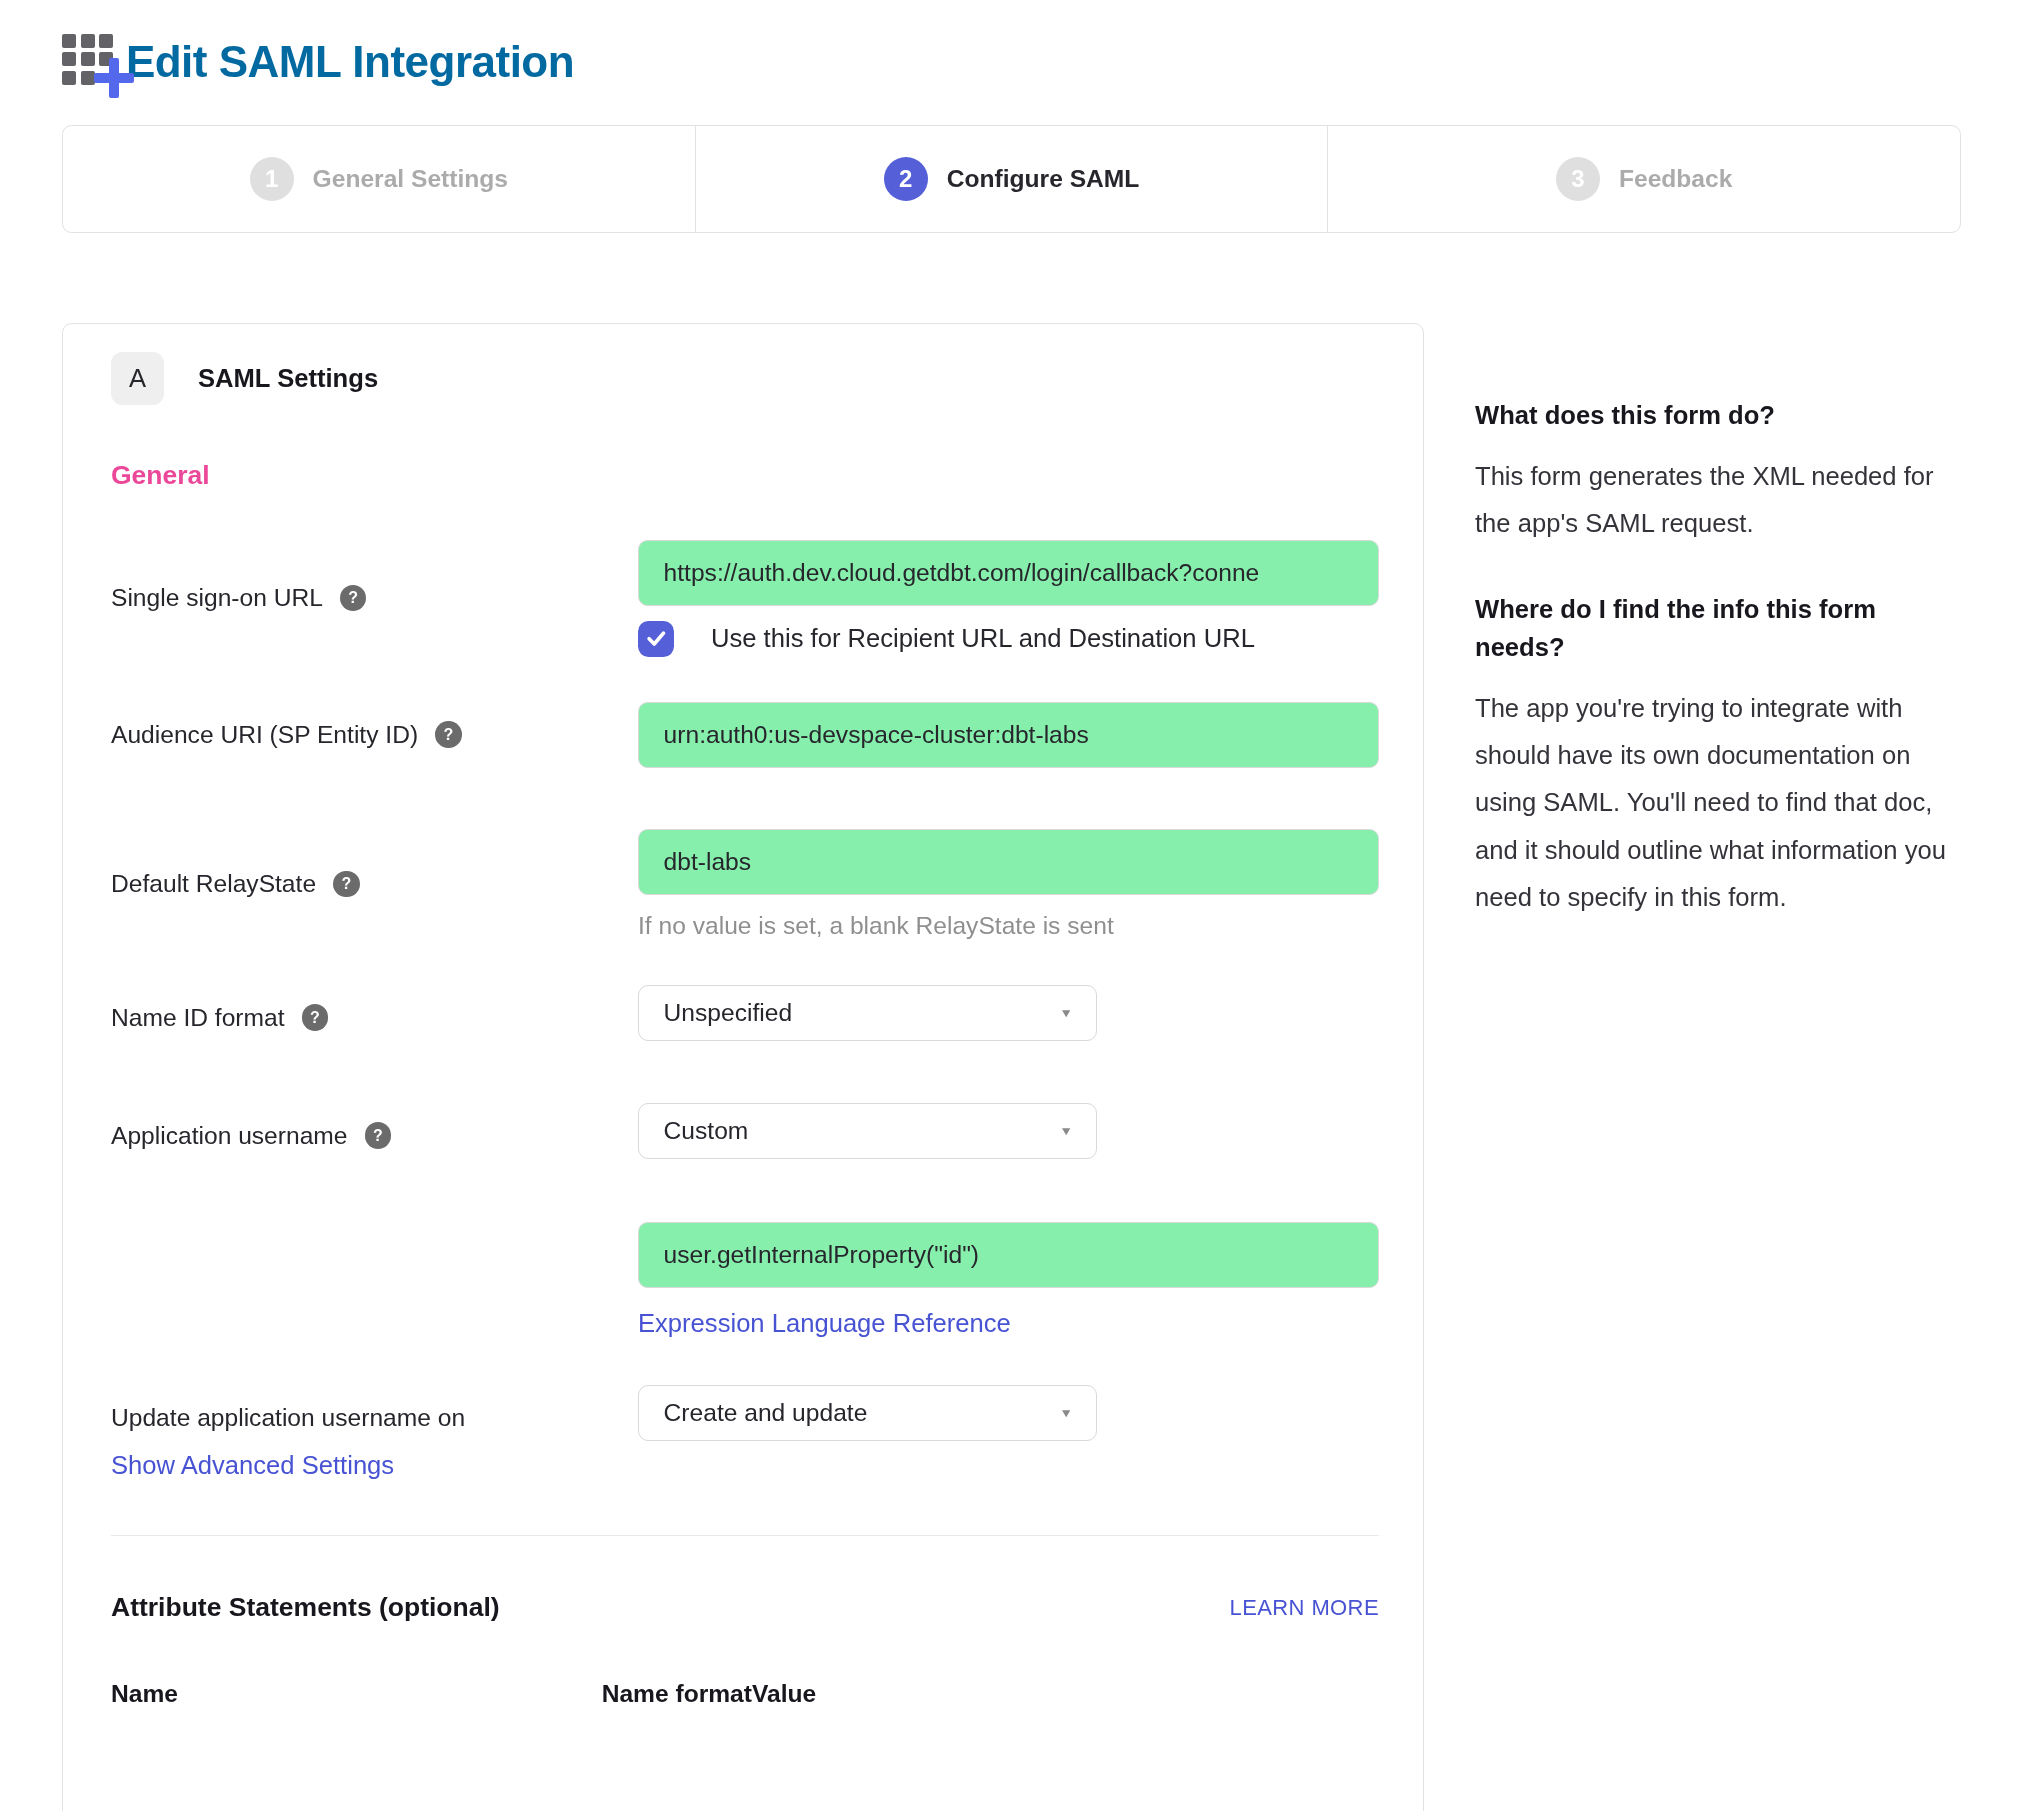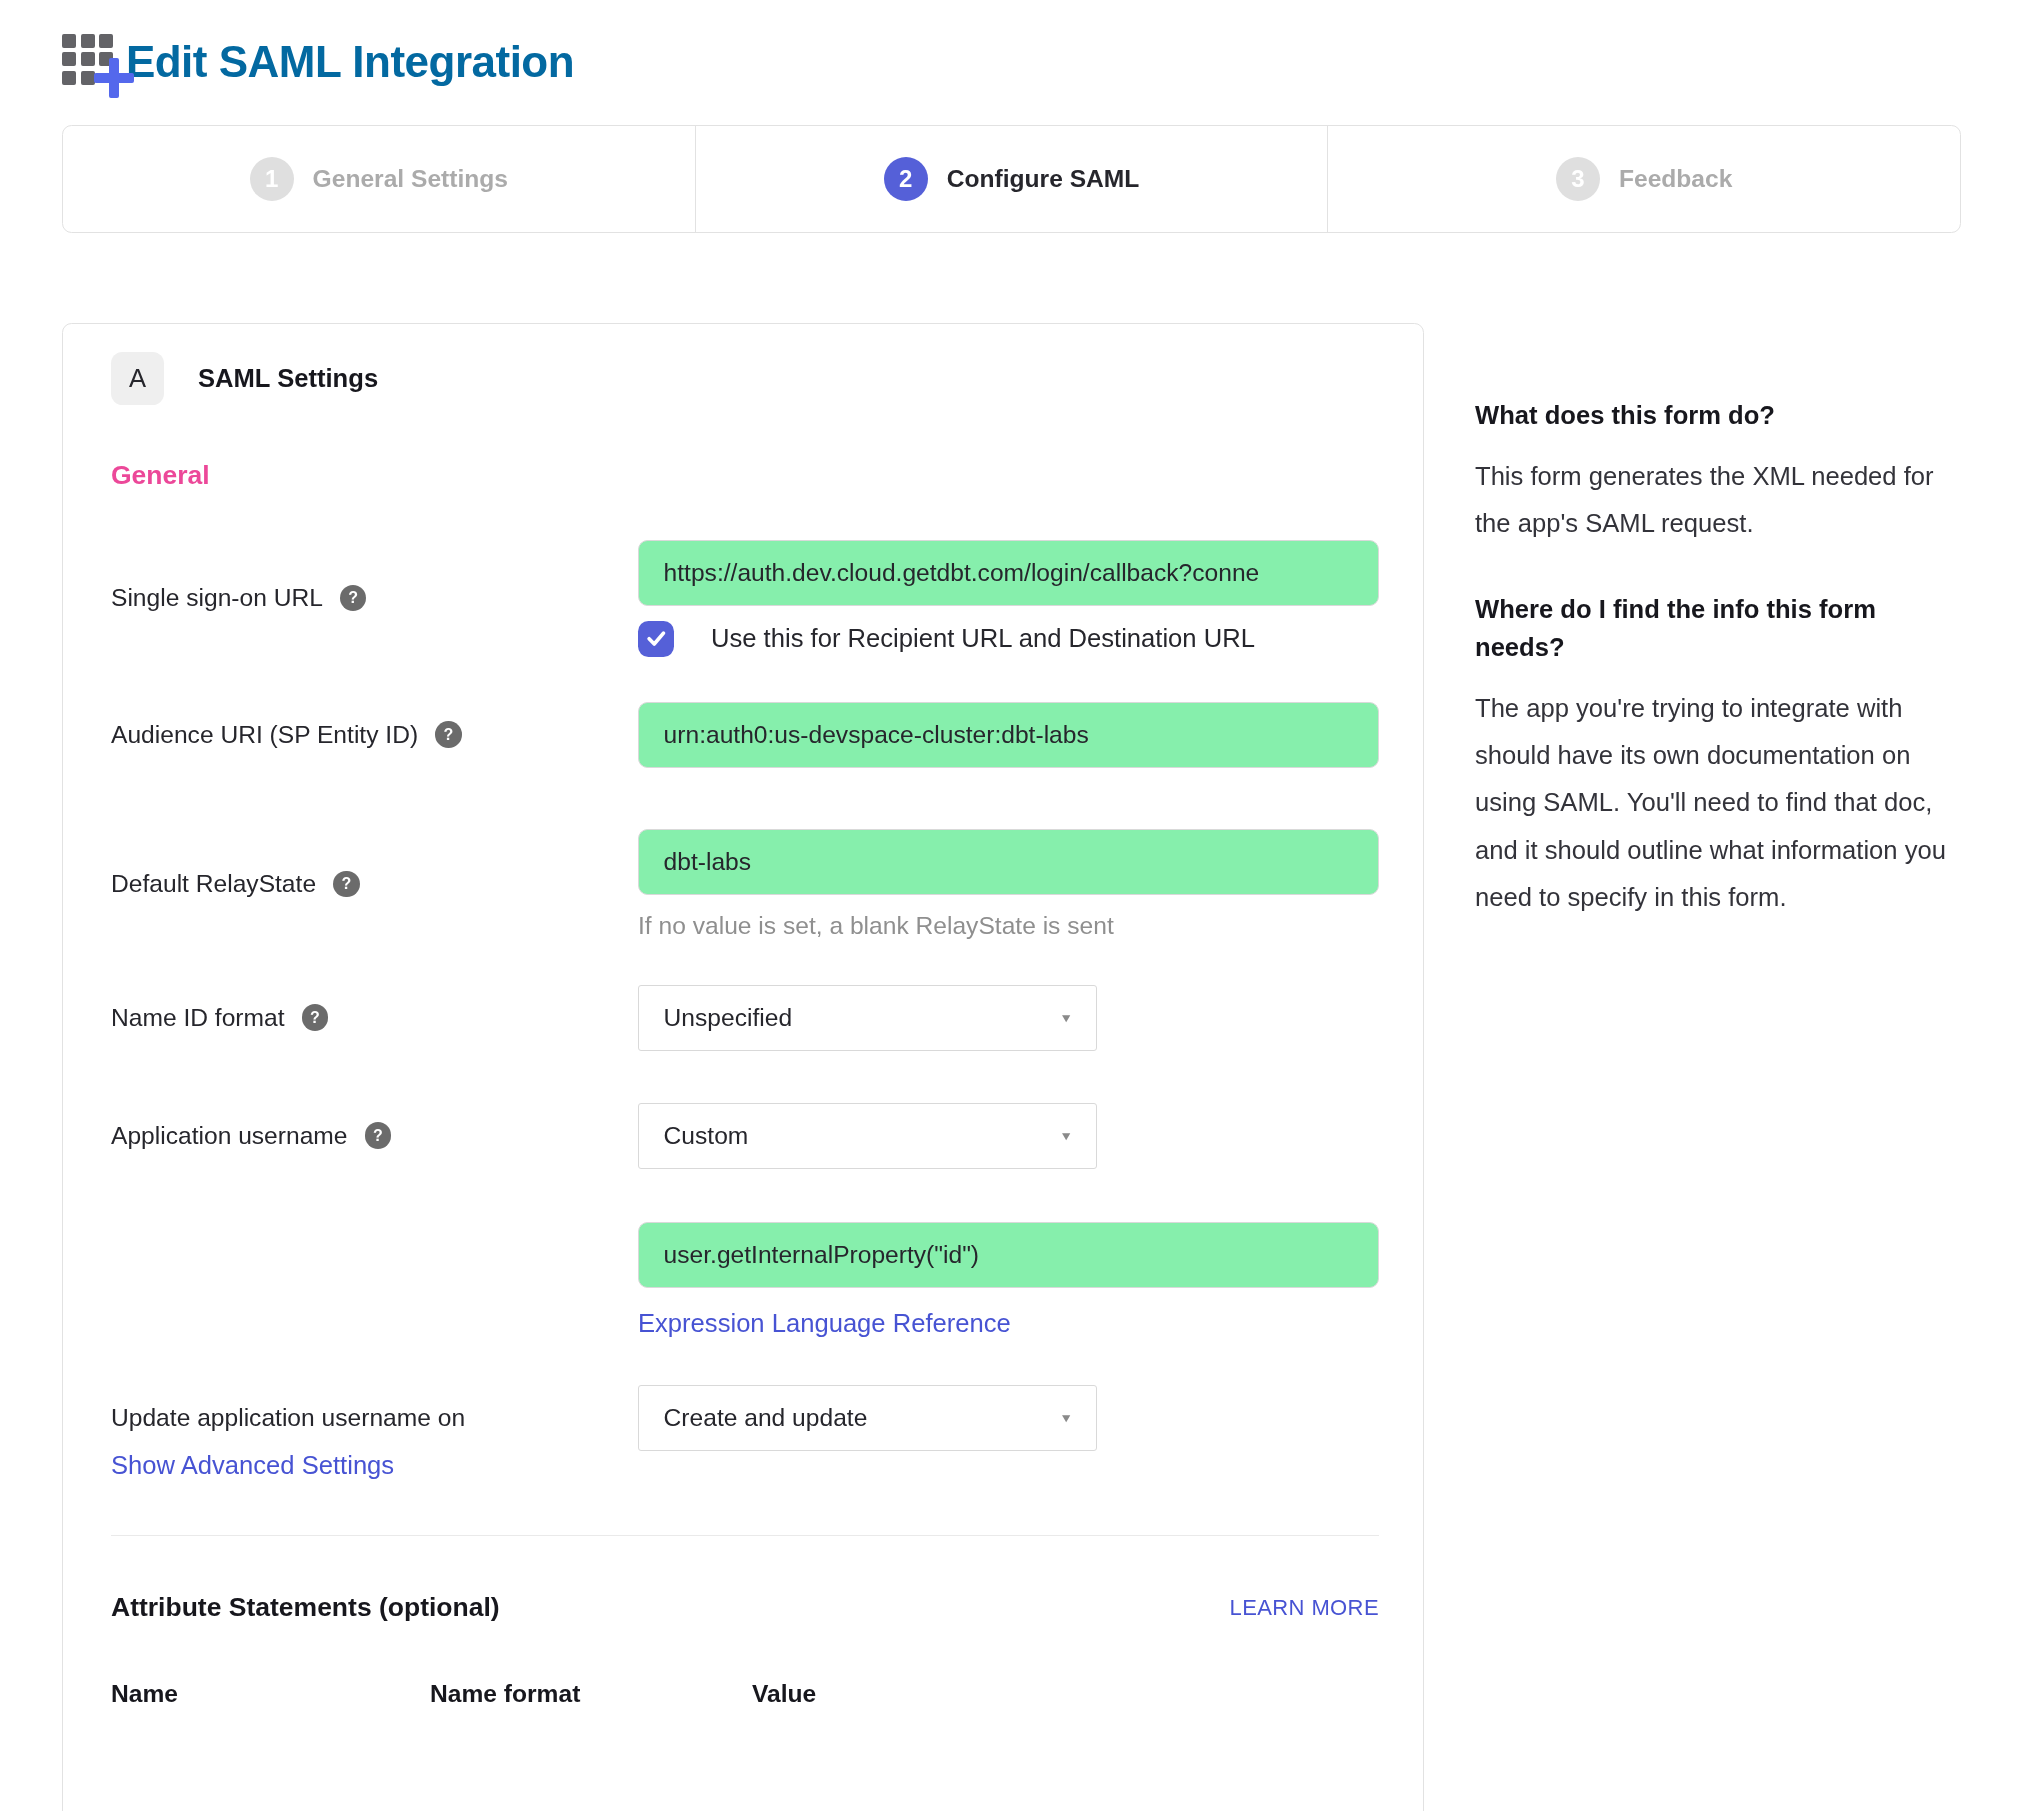--- a/index.html
+++ b/index.html
@@ -59,36 +59,36 @@
     border-radius: 9.5px; font-size: 24.6px; padding: 0 24.6px; color: #26262c; background: #86efac;
     font-family: "Liberation Sans", sans-serif; outline: none; white-space: nowrap; overflow: hidden; }
   .helper-text { font-size: 24.6px; color: #8f8f8f; margin-top: 17px; }
 
   .checkbox-row { display: flex; align-items: center; gap: 37px; margin-top: 15px; }
   .checkbox { width: 36px; height: 36px; background: #5560d8; border-radius: 10.4px; display: flex;
     align-items: center; justify-content: center; cursor: pointer; flex-shrink: 0; }
   .checkbox svg { width: 24.6px; height: 24.6px; }
   .checkbox-label { font-size: 25.6px; color: #26262c; }
 
-  .select { width: 459px; height: 66px; box-sizing: border-box; border: 1.9px solid #d9d9d9;
-    border-radius: 3px; display: flex; align-items: center; justify-content: space-between;
+  .select { width: 459px; height: 56px; box-sizing: border-box; border: 1.9px solid #d9d9d9;
+    border-radius: 10px; display: flex; align-items: center; justify-content: space-between;
     padding: 0 23px 0 24.6px; font-size: 24.6px; color: #26262c; background: #fff; cursor: pointer; }
   .select-arrow { font-size: 14px; color: #8a8a8a; transform: scaleY(0.85); }
 
   .link { color: #4753d3; font-size: 25.6px; text-decoration: none; cursor: pointer; }
   .ref-link { display: inline-block; margin-top: 21px; }
   .advanced-row { display: flex; justify-content: flex-start; }
   .divider { height: 1.9px; background: #eaeaea; margin-top: 55px; }
 
   .attr-head { display: flex; justify-content: space-between; align-items: center; margin-top: 56px; }
   .attr-title { font-size: 26.5px; font-weight: bold; color: #17171d; }
   .learn-more { font-size: 22px; letter-spacing: 0.4px; }
   .attr-cols { display: flex; margin-top: 57px; font-size: 24.6px; font-weight: bold; color: #17171d; }
   .attr-col-name { width: 319px; }
-  .attr-col-format { width: 322px; }
+  .attr-col-format { width: 322px; text-align: right; }
 
   
   .help-panel { width: 487px; margin-left: 51px; padding-top: 74px; box-sizing: border-box; }
   .help-q { font-size: 25.6px; font-weight: bold; color: #17171d; line-height: 1.45; margin: 0 0 19px 0; }
   .help-a { font-size: 25.6px; color: #33333a; line-height: 1.85; margin: 0 0 44px 0; }
 </style>
 </head>
 <body>
 
 <div class="page">

